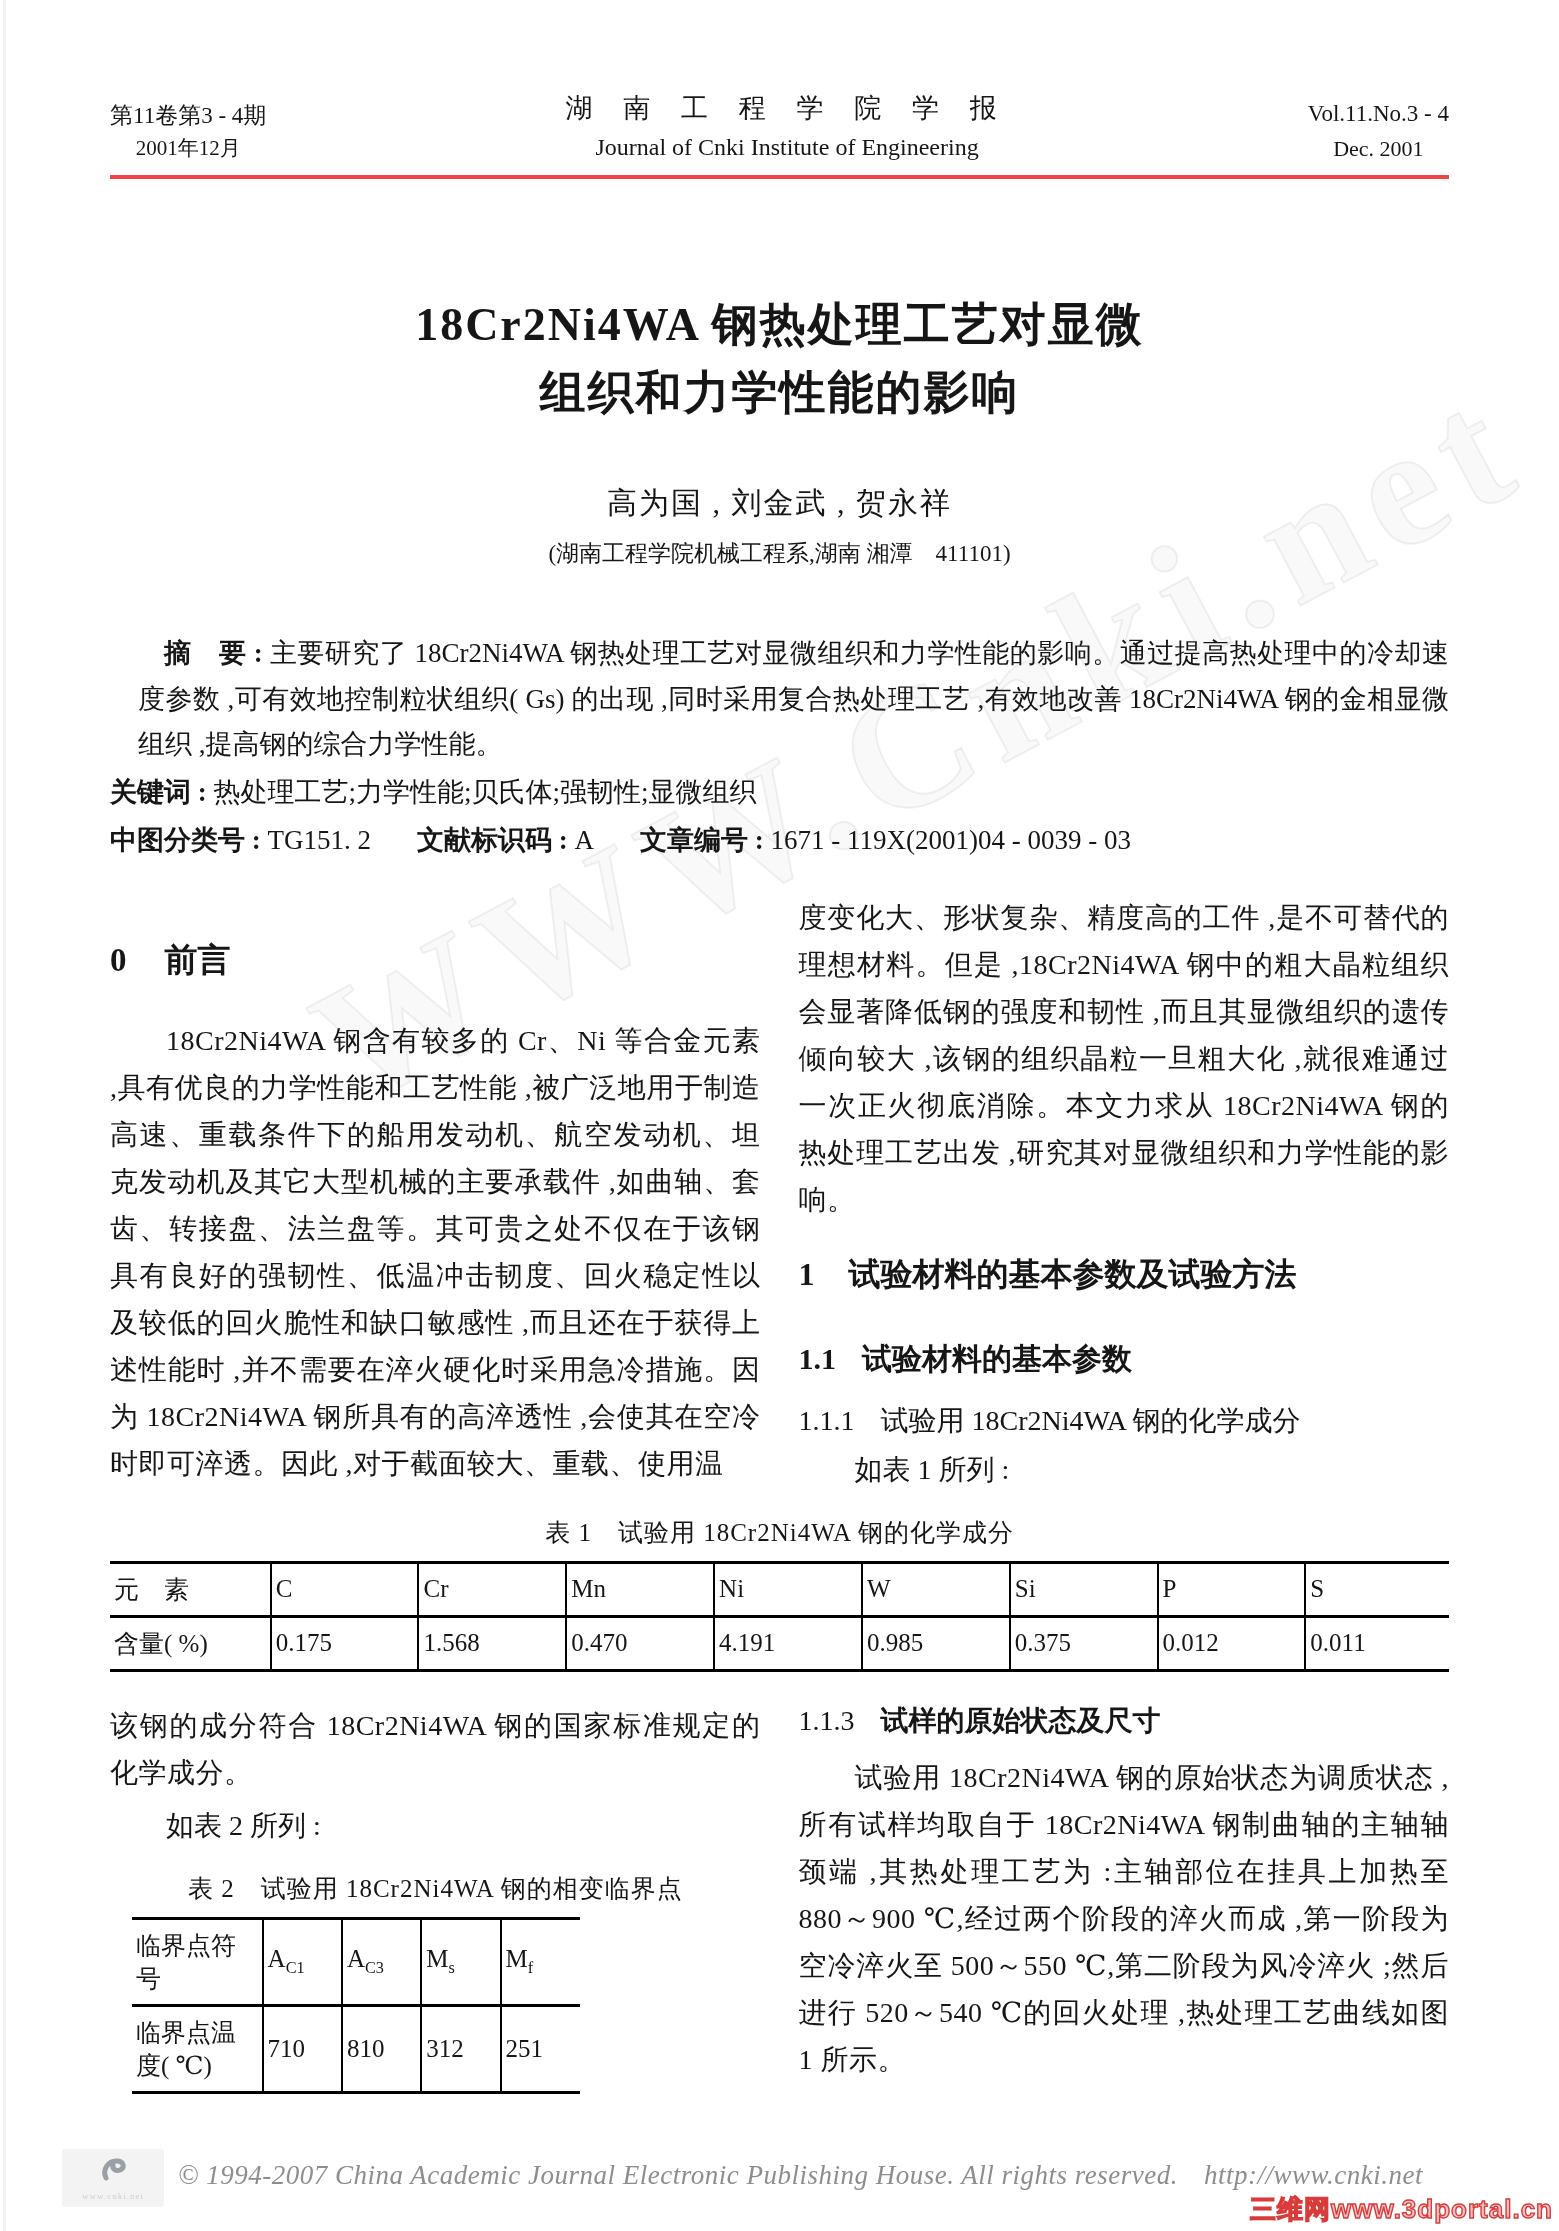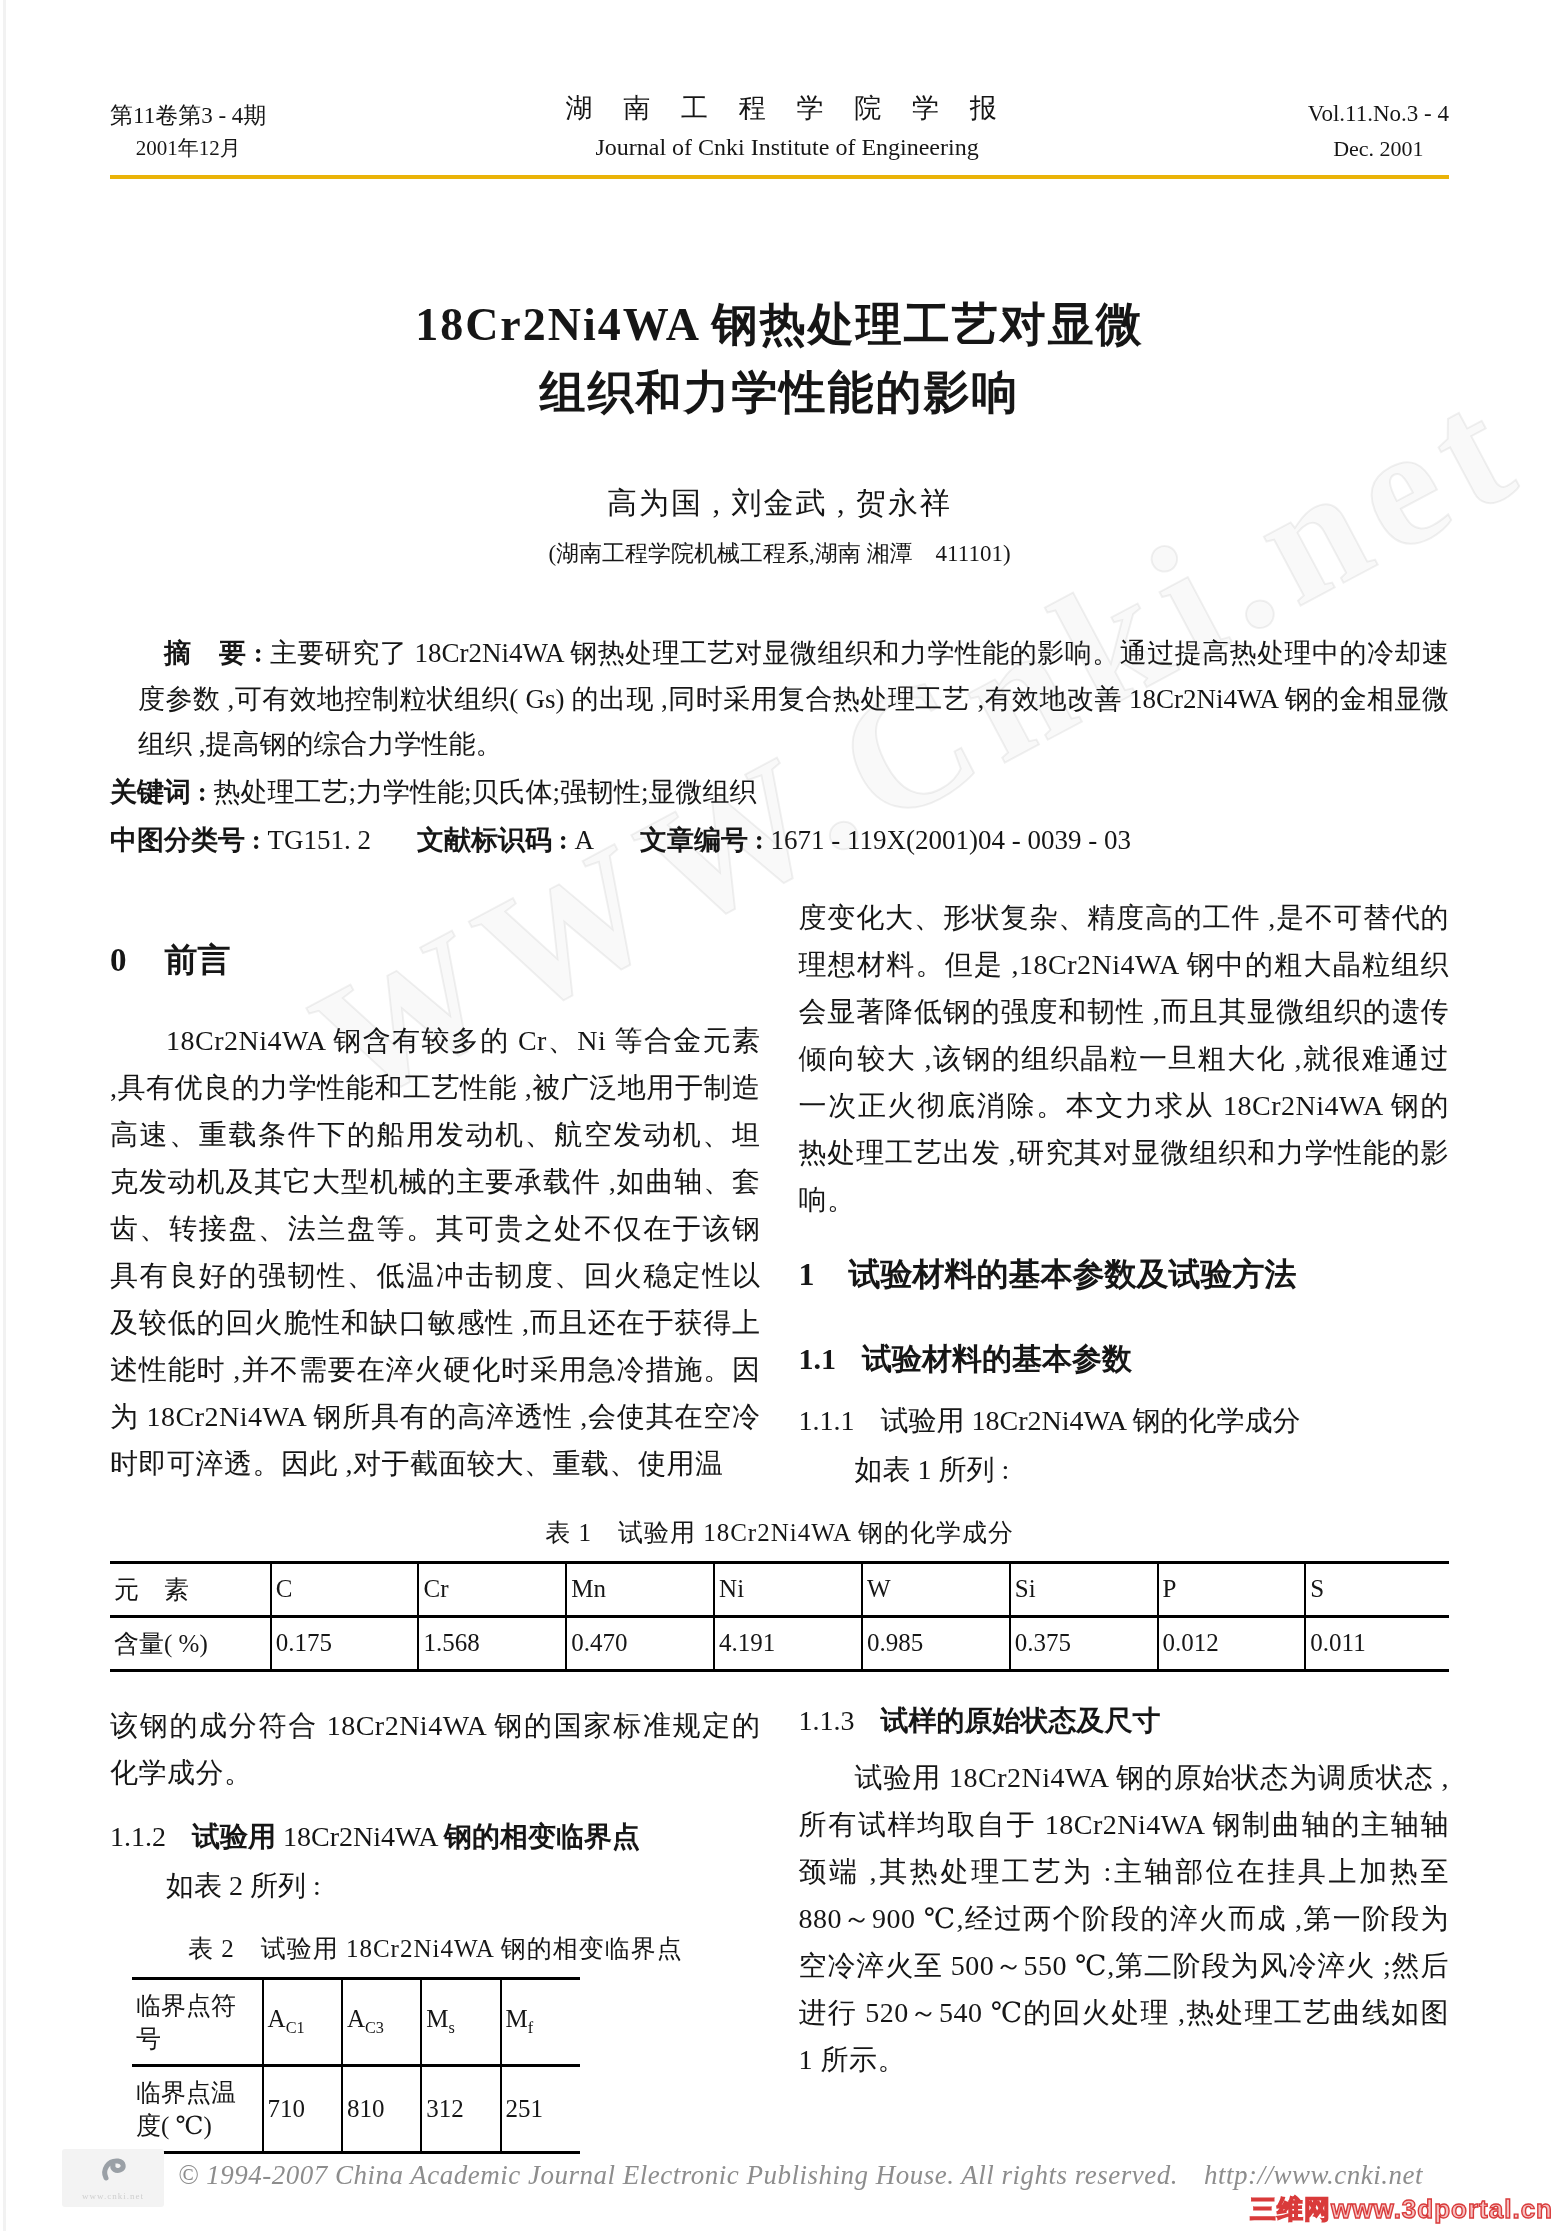--- a/index.html
+++ b/index.html
@@ -17,21 +17,21 @@
     content:""; position:absolute; left:3px; top:0; bottom:0; width:3px;
     background:rgba(0,0,0,0.05);
   }
 
   .inner { position:relative; padding:0 110px; z-index:2; }
 
   
   .jheader{
     margin-top:88px;
     display:flex; justify-content:space-between; align-items:flex-end;
-    border-bottom:4px solid #eab308; padding-bottom:10px;
+    border-bottom:4px solid #ef4444; padding-bottom:10px;
   }
   .jheader .col{ text-align:center; line-height:1.5; }
   .issue-line1{ font-size:23px; }
   .issue-line2{ font-size:21px; }
   .journal-cn{ font-size:27px; letter-spacing:12px; }
   .journal-en{ font-size:24px; }
   .vol-line1{ font-size:23px; }
   .vol-line2{ font-size:22px; }
 
   
@@ -201,21 +201,20 @@
           <td>0.012</td>
           <td>0.011</td>
         </tr>
       </tbody>
         </table>
     </div>
 
     <div class="cols">
       <div class="col-l">
         <p class="body">该钢的成分符合 18Cr2Ni4WA 钢的国家标准规定的化学成分。</p>
-        <div class="h3-head"><span class="num">1.1.2</span><span class="bold-part">试验用 </span><span>18Cr2Ni4WA </span><span class="bold-part">钢的相变临界点</span></div>
         <div class="note-line">如表 2 所列 :</div>
         <div class="t2wrap">
           <div class="tbl-caption">表 2　试验用 18Cr2Ni4WA 钢的相变临界点</div>
           <table class="data t2">
             <tbody>
                 <tr class="hrow">
               <td>临界点符号</td>
               <td><span>A</span><sub>C1</sub></td>
               <td><span>A</span><sub>C3</sub></td>
               <td><span>M</span><sub>s</sub></td>

